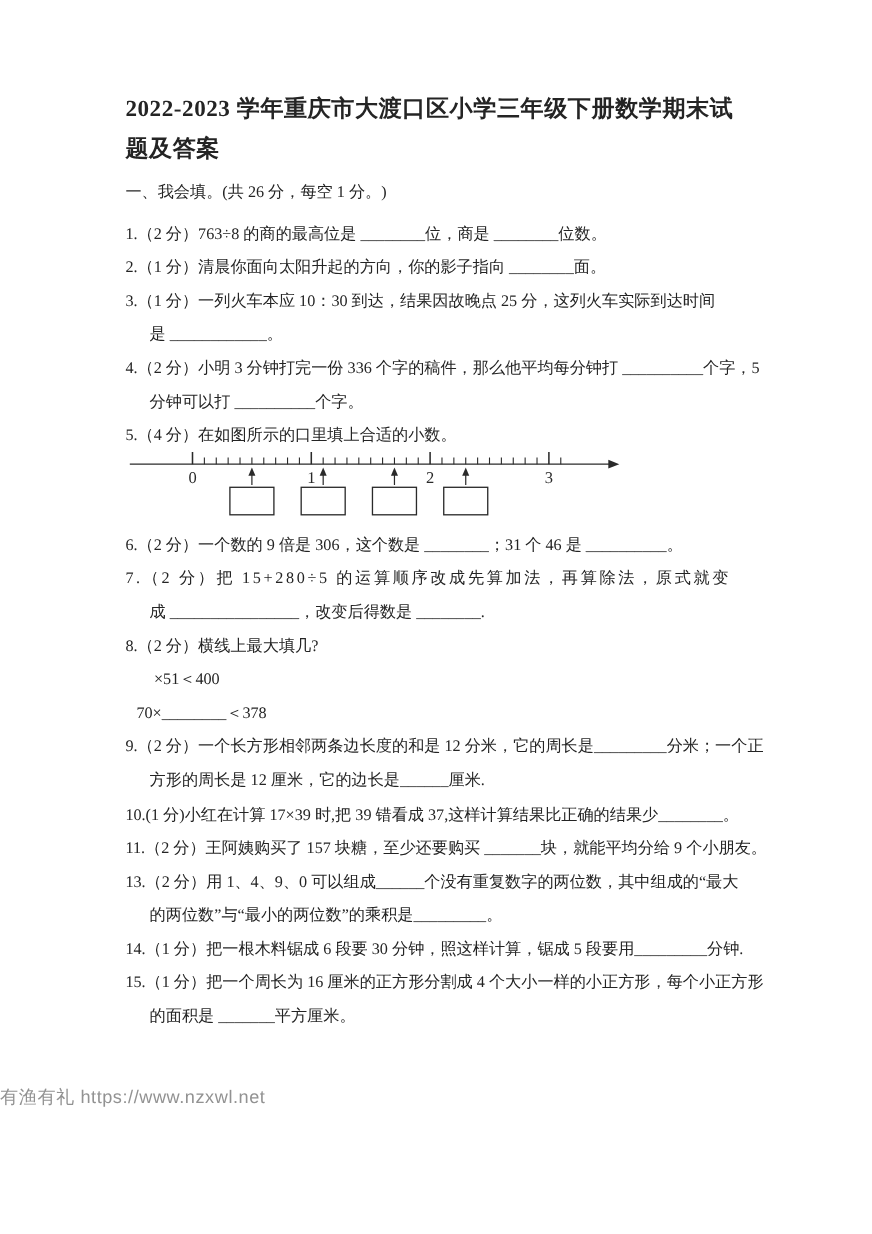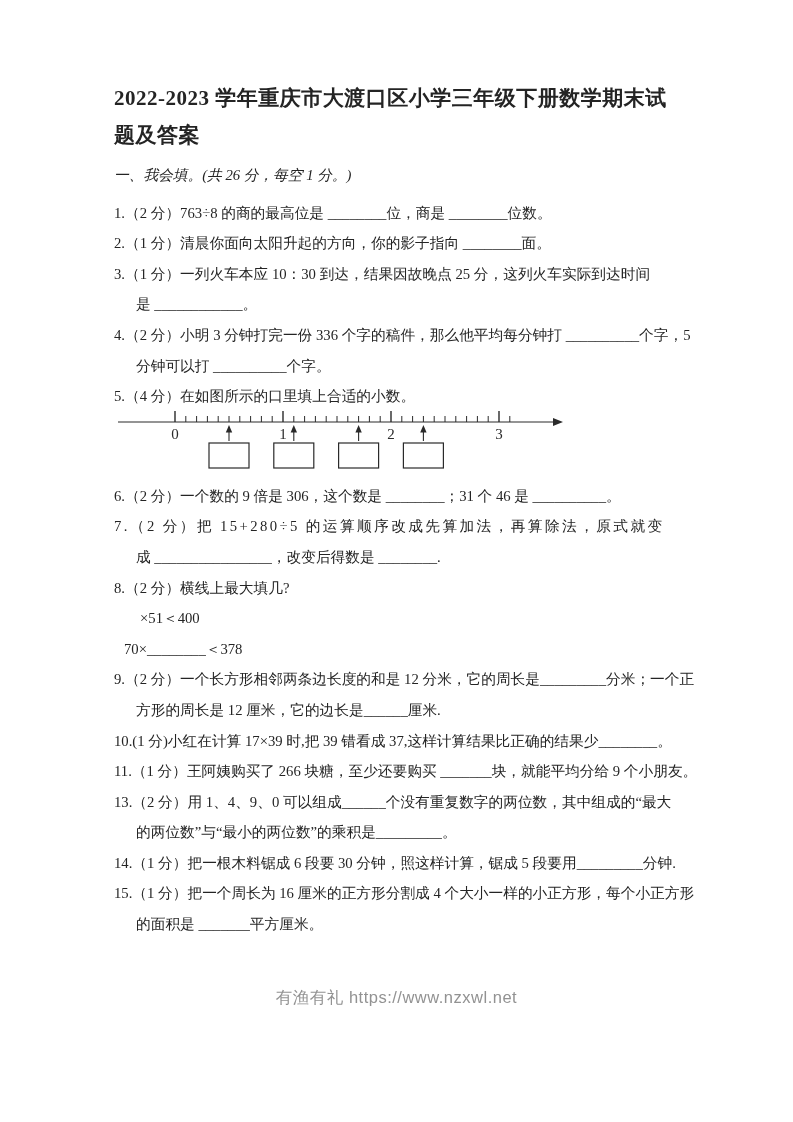--- a/index.html
+++ b/index.html
@@ -23,34 +23,33 @@
     line-height: 37px;
     letter-spacing: 0.5px;
     white-space: nowrap;
   }
   .line {
     margin: 0;
     font-size: 14.7px;
     line-height: 30.6px;
     white-space: nowrap;
   }
-  .section { margin-top: 6px; font-style: italic; }
+  .section { margin-top: 6px; }
   .first-q { margin-top: 7px; }
   .cont { padding-left: 22px; }
   .math-a { padding-left: 26px; }
   .math-b { padding-left: 10px; }
   .spread { letter-spacing: 2.4px; }
   .figure {
     margin: -8px 0 9px 0;
     height: 68px;
   }
   .figure svg { display: block; }
   .footer {
     margin-top: 47px;
-    text-align: center;
     font-family: "Liberation Sans", "DejaVu Sans", sans-serif;
     font-size: 16.5px;
     color: #929292;
     letter-spacing: 0.5px;
   }
 </style>
 </head>
 <body>
 
 <div class="content">
@@ -127,21 +126,21 @@
 
   <p class="line">6.（2 分）一个数的 9 倍是 306，这个数是 ________；31 个 46 是 __________。</p>
   <p class="line spread">7.（2 分）把 15+280÷5 的运算顺序改成先算加法，再算除法，原式就变</p>
   <p class="line cont">成 ________________，改变后得数是 ________.</p>
   <p class="line">8.（2 分）横线上最大填几?</p>
   <p class="line math-a">×51＜400</p>
   <p class="line math-b">70×________＜378</p>
   <p class="line">9.（2 分）一个长方形相邻两条边长度的和是 12 分米，它的周长是_________分米；一个正</p>
   <p class="line cont">方形的周长是 12 厘米，它的边长是______厘米.</p>
   <p class="line">10.(1 分)小红在计算 17×39 时,把 39 错看成 37,这样计算结果比正确的结果少________。</p>
-  <p class="line">11.（1 分）王阿姨购买了 266 块糖，至少还要购买 _______块，就能平均分给 9 个小朋友。</p>
+  <p class="line">11.（2 分）王阿姨购买了 157 块糖，至少还要购买 _______块，就能平均分给 9 个小朋友。</p>
   <p class="line">13.（2 分）用 1、4、9、0 可以组成______个没有重复数字的两位数，其中组成的“最大</p>
   <p class="line cont">的两位数”与“最小的两位数”的乘积是_________。</p>
   <p class="line">14.（1 分）把一根木料锯成 6 段要 30 分钟，照这样计算，锯成 5 段要用_________分钟.</p>
   <p class="line">15.（1 分）把一个周长为 16 厘米的正方形分割成 4 个大小一样的小正方形，每个小正方形</p>
   <p class="line cont">的面积是 _______平方厘米。</p>
 
 </div>
 
 <div class="footer">有渔有礼 https://www.nzxwl.net</div>
 

